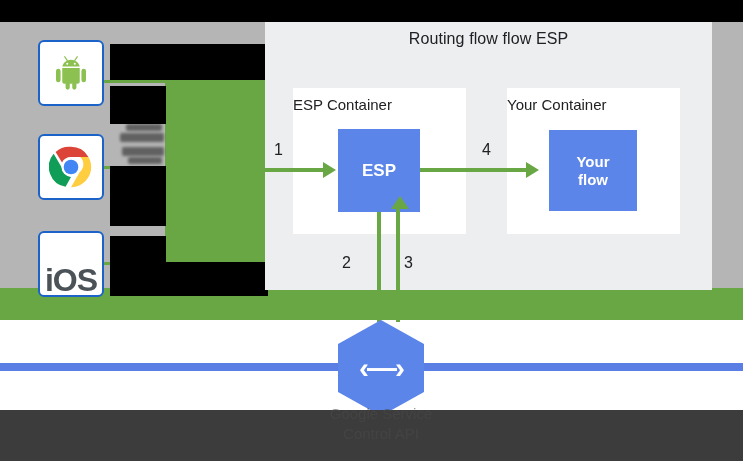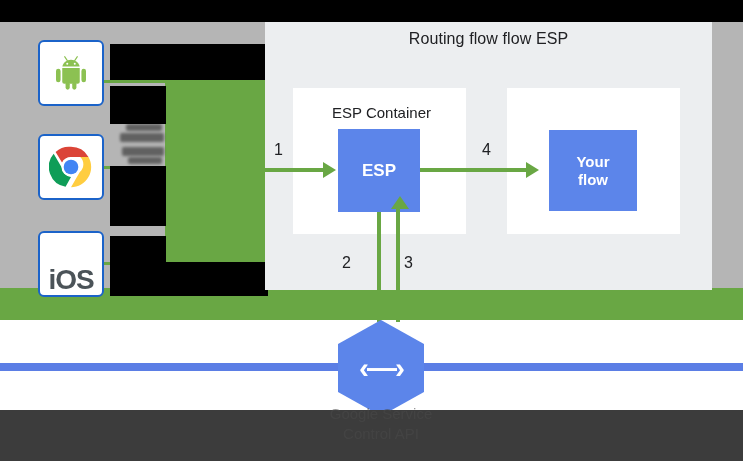--- a/index.html
+++ b/index.html
@@ -45,22 +45,22 @@
   #panel-title{
     position:absolute;left:265px;top:30px;width:447px;
     text-align:center;font-size:16px;color:#202124;
     letter-spacing:.1px;
   }
 
   .container-box{position:absolute;background:#ffffff;}
   #esp-container{left:293px;top:88px;width:173px;height:146px;}
   #your-container{left:507px;top:88px;width:173px;height:146px;}
   .container-label{
-    position:absolute;width:177px;text-align:center;
-    font-size:15px;color:#202124;top:104px;
+    position:absolute;width:177px;text-align:left;
+    font-size:15px;color:#202124;top:96px;
   }
   #esp-container-label{left:293px;}
   #your-container-label{left:507px;}
 
   .blue-box{
     position:absolute;background:#5c85ea;color:#fff;
     font-weight:bold;display:flex;align-items:center;
     justify-content:center;text-align:center;line-height:1.15;
   }
   #esp-box{left:338px;top:129px;width:82px;height:83px;font-size:17px;}
@@ -89,21 +89,21 @@
   
   .client-card{
     position:absolute;width:66px;height:66px;
     background:#fff;border:2px solid #1b63c9;border-radius:6px;
     display:flex;align-items:center;justify-content:center;
     box-sizing:border-box;
   }
   #card-android{left:38px;top:40px;}
   #card-chrome{left:38px;top:134px;}
   #card-ios{left:38px;top:231px;}
-  #ios-text{font-size:28px;font-weight:bold;color:#4b5358;letter-spacing:-1px;margin-top:32px;}
+  #ios-text{font-size:32px;font-weight:bold;color:#4b5358;letter-spacing:-1px;margin-top:32px;}
 
   
   #hex-wrap{left:338px;top:320px;width:86px;height:96px;}
   #hex{
     position:absolute;left:0;top:0;width:86px;height:96px;
     background:#5c85ea;
     clip-path:polygon(50% 0%,100% 25%,100% 75%,50% 100%,0% 75%,0% 25%);
   }
   #hex-glyph{
     position:absolute;left:0;top:0;width:86px;height:96px;
@@ -144,20 +144,21 @@
   <div class="occl" id="occl-r4"></div>
   <div class="occl" id="occl-r5"></div>
 
   <div class="layer" id="panel"></div>
   <div id="panel-title">Routing flow flow ESP</div>
 
   <div class="container-box" id="esp-container"></div>
   <div class="container-box" id="your-container"></div>
 
   <div class="container-label" id="esp-container-label">ESP Container</div>
+  <div class="container-label" id="your-container-label">Your Container</div>
 
   <div class="blue-box" id="esp-box">ESP</div>
 
   <div class="blue-box" id="your-code-box">
     <div>
       <div>Your</div>
       <div>flow</div>
     </div>
   </div>
 

